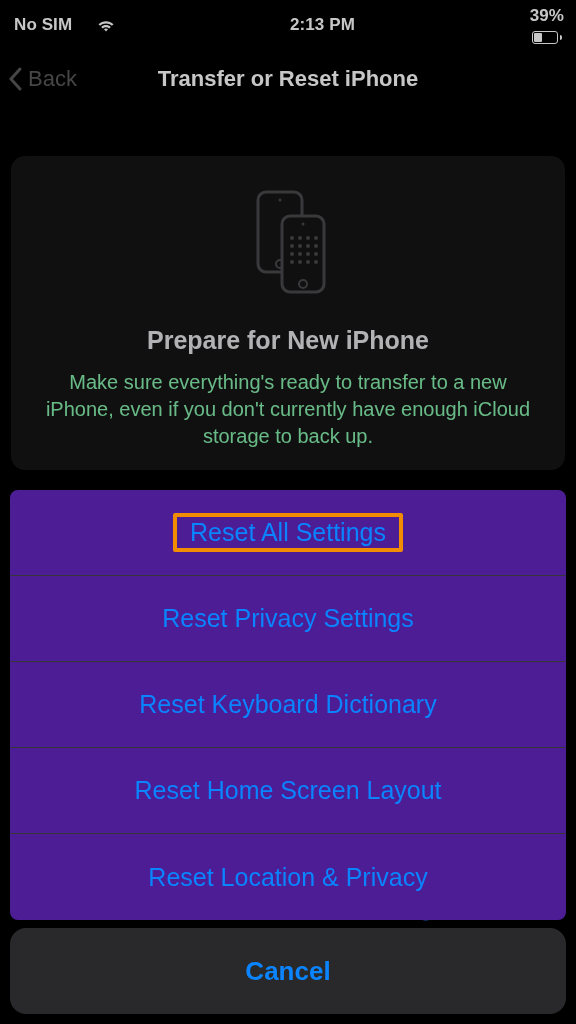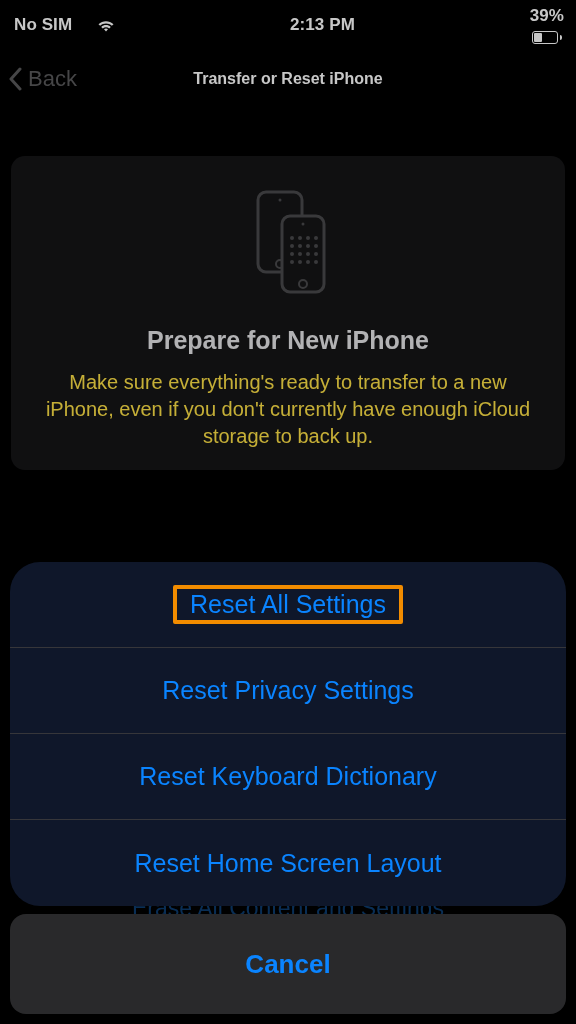--- a/index.html
+++ b/index.html
@@ -79,21 +79,21 @@
       font-weight: 400;
     }
     .chevron-left {
       width: 16px;
       height: 24px;
     }
     .nav-title {
       position: absolute;
       left: 50%;
       transform: translateX(-50%);
-      font-size: 16px;
+      font-size: 22px;
       font-weight: 600;
       color: #fff;
     }
     .content-card {
       margin: 46px 11px 0;
       background: #151517;
       border-radius: 14px;
       padding: 32px 24px 20px;
       text-align: center;
     }
@@ -102,42 +102,42 @@
       justify-content: center;
       margin-bottom: 28px;
     }
     .card-heading {
       color: #e5e5e7;
       font-size: 25px;
       font-weight: 600;
       margin-bottom: 14px;
     }
     .card-body {
-      color: #fde047;
+      color: #86efac;
       font-size: 20px;
       font-weight: 400;
       line-height: 1.35;
     }
     .dimmer {
       position: absolute;
       inset: 0;
       background: rgba(0,0,0,0.22);
     }
     .action-sheet {
       position: absolute;
       left: 10px;
       right: 10px;
       bottom: 10px;
       display: flex;
       flex-direction: column;
       gap: 8px;
     }
     .sheet-group {
-      background: #0f172a;
-      border-radius: 30px;
+      background: #4c1d95;
+      border-radius: 8px;
       overflow: hidden;
       margin-top: 24px;
     }
     .sheet-item {
       height: 86px;
       display: flex;
       align-items: center;
       justify-content: center;
       color: #0a84ff;
       font-size: 25px;
@@ -148,21 +148,21 @@
       border-bottom: none;
     }
     .highlighted-inner {
       border: 4px solid #f28c00;
       border-radius: 2px;
       padding: 1px 13px;
     }
     .cancel-group {
       background: #29292b;
       border-radius: 16px;
-      height: 100px;
+      height: 86px;
       display: flex;
       align-items: center;
       justify-content: center;
       color: #0a84ff;
       font-size: 26px;
       font-weight: 600;
     }
     .ghost-text {
       position: absolute;
       left: 0;
@@ -254,17 +254,20 @@
     </div>
     <div class="sheet-item">
       <span>Reset Privacy Settings</span>
     </div>
     <div class="sheet-item">
       <span>Reset Keyboard Dictionary</span>
     </div>
     <div class="sheet-item">
       <span>Reset Home Screen Layout</span>
     </div>
+    <div class="sheet-item">
+      <span>Reset Location &amp; Privacy</span>
+    </div>
   </div>
   <div class="cancel-group">
     <span>Cancel</span>
   </div>
 </div>
 
 </body></html>

